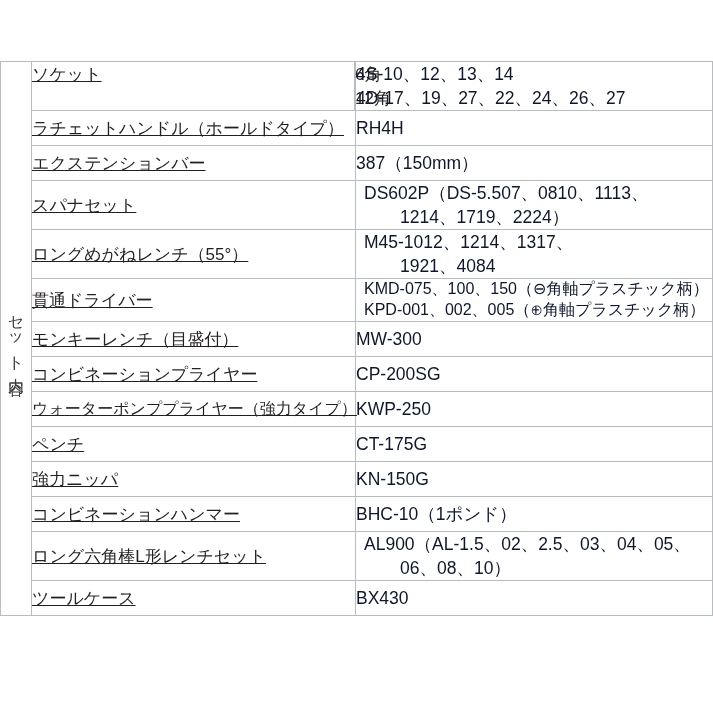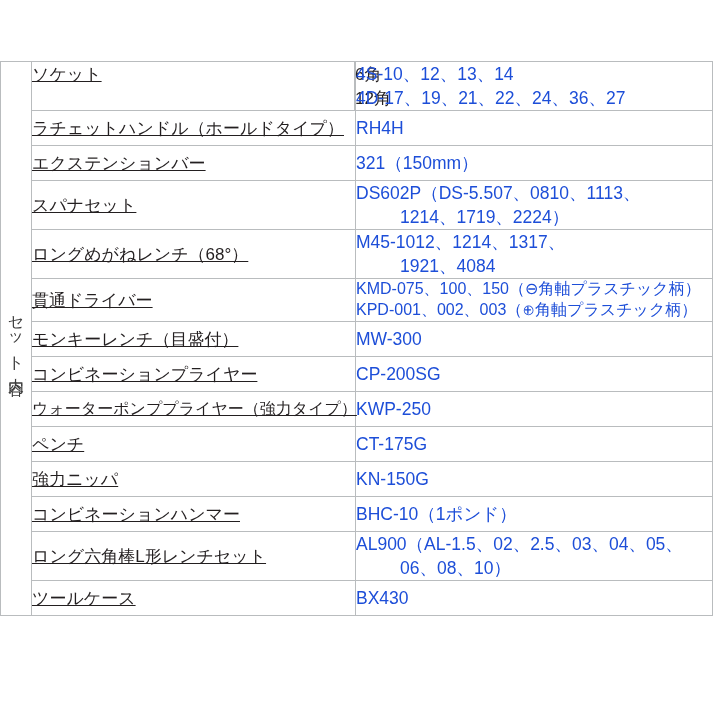--- a/index.html
+++ b/index.html
@@ -61,33 +61,34 @@
     font-size: 17px;
     text-align: right;
     padding: 2px 6px 2px 0;
     border-left: none;
     border-right: none;
     white-space: nowrap;
   }
   td.value {
     font-size: 17.5px;
     padding: 4px 4px 4px 6px;
-    color: #1d4ed8;
+    color: #0f172a;
     white-space: nowrap;
   }
   td.value .line2 {
     display: block;
     padding-left: 44px;
   }
   td.value .line2b {
     display: block;
     padding-left: 44px;
   }
   td.value .ln {
     display: block;
+    margin-left: 8px;
   }
   .nb {
     border-bottom: none !important;
   }
   .nt {
     border-top: none !important;
   }
   .rowtall td {
     height: 34px;
   }
@@ -106,54 +107,54 @@
         <td class="label nb" rowspan="1" style="border-bottom:1px solid #b9bcbe;">
           <span>ソケット</span>
         </td>
         <td class="sublabel nb">6角</td>
         <td class="value nb">4S-10、12、13、14</td>
       </tr>
 
       <tr>
         <td class="label nt"></td>
         <td class="sublabel nt">12角</td>
-        <td class="value nt">4D-17、19、21、22、24、36、27</td>
+        <td class="value nt">4D-17、19、27、22、24、26、27</td>
       </tr>
 
       <tr class="rowtall">
         <td class="label" colspan="2">ラチェットハンドル（ホールドタイプ）</td>
         <td class="value">RH4H</td>
       </tr>
 
       <tr class="rowtall">
         <td class="label" colspan="2">エクステンションバー</td>
-        <td class="value">321（150mm）</td>
+        <td class="value">387（150mm）</td>
       </tr>
 
       <tr>
         <td class="label" colspan="2">スパナセット</td>
         <td class="value">
           <span class="ln">DS602P（DS-5.507、0810、1113、</span>
           <span class="line2">1214、1719、2224）</span>
         </td>
       </tr>
 
       <tr>
-        <td class="label" colspan="2">ロングめがねレンチ（68°）</td>
+        <td class="label" colspan="2">ロングめがねレンチ（55°）</td>
         <td class="value">
           <span class="ln">M45-1012、1214、1317、</span>
           <span class="line2">1921、4084</span>
         </td>
       </tr>
 
       <tr>
         <td class="label" colspan="2">貫通ドライバー</td>
         <td class="value" style="font-size:16px;">
           <span class="ln">KMD-075、100、150（⊖角軸プラスチック柄）</span>
-          <span class="ln">KPD-001、002、003（⊕角軸プラスチック柄）</span>
+          <span class="ln">KPD-001、002、005（⊕角軸プラスチック柄）</span>
         </td>
       </tr>
 
       <tr class="rowtall">
         <td class="label" colspan="2">モンキーレンチ（目盛付）</td>
         <td class="value">MW-300</td>
       </tr>
 
       <tr class="rowtall">
         <td class="label" colspan="2">コンビネーションプライヤー</td>

